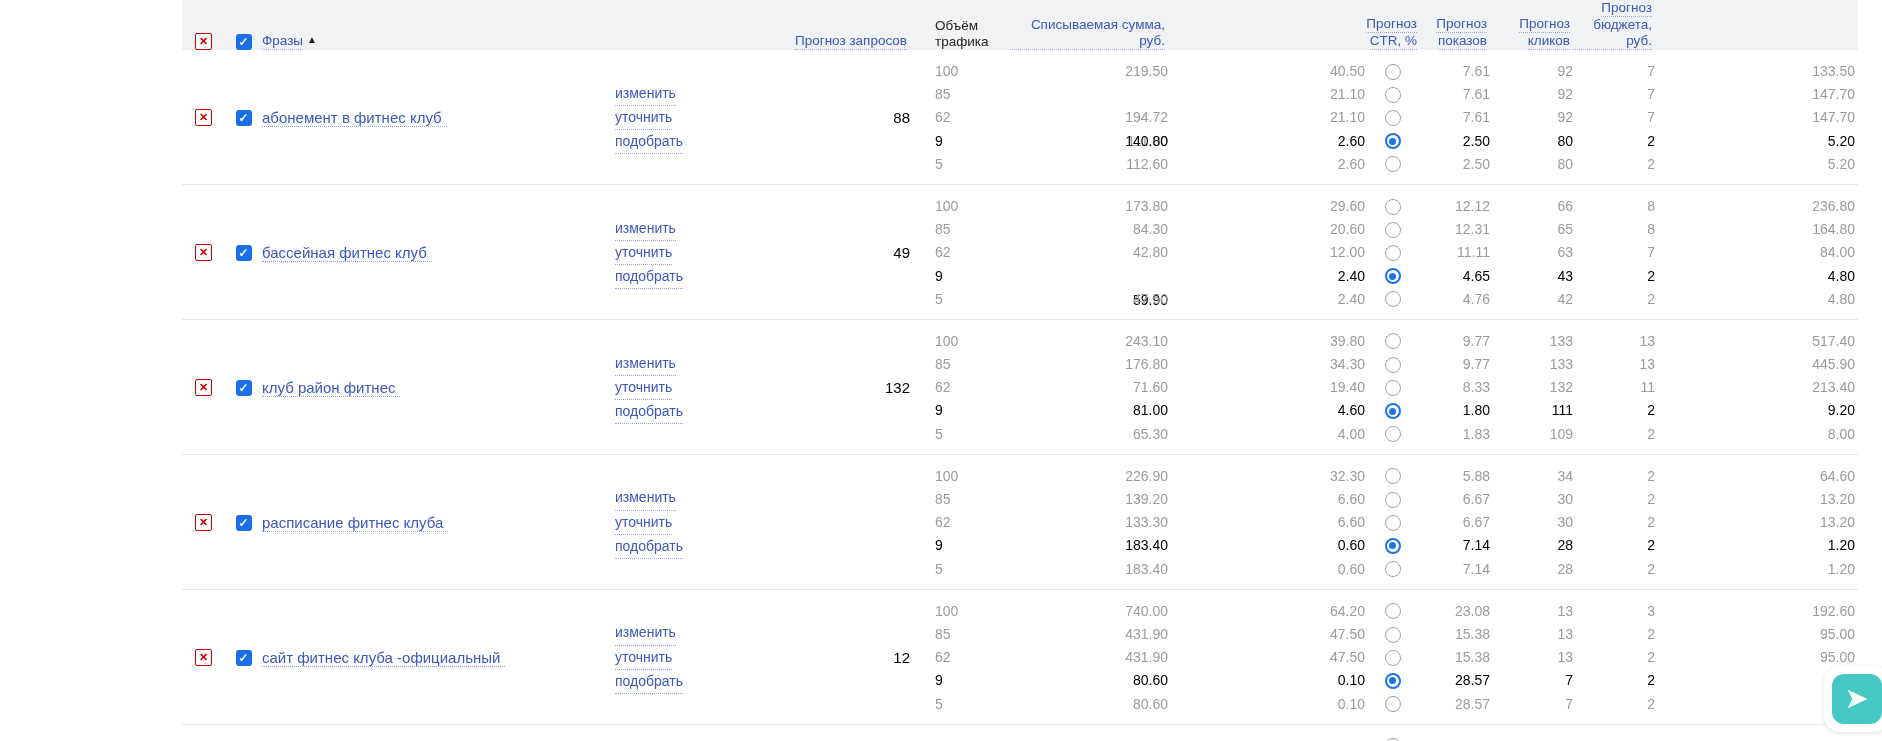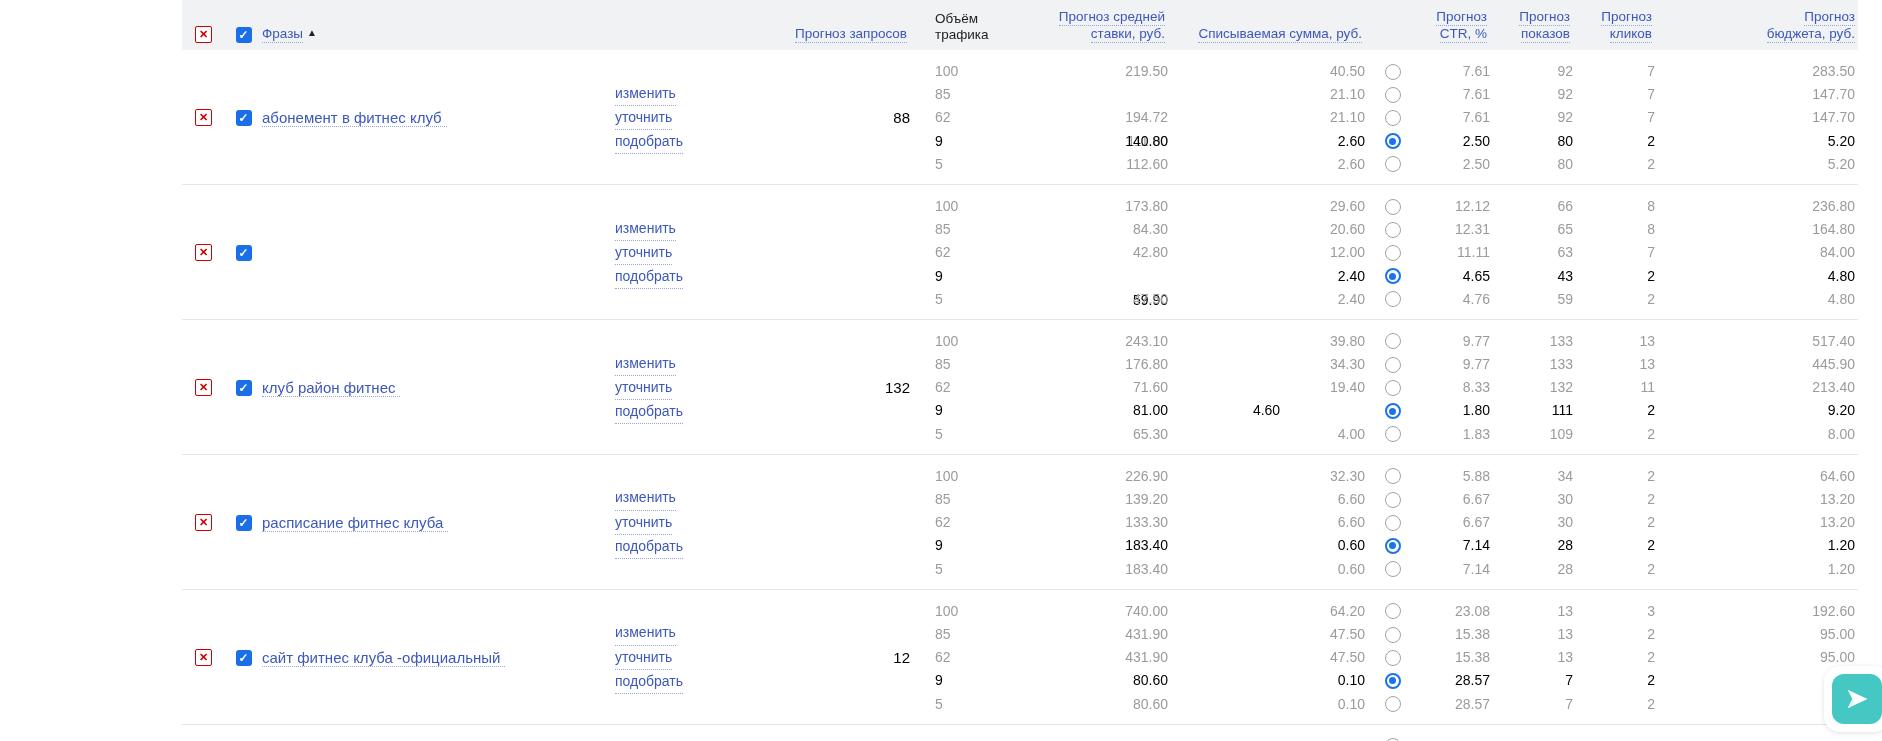--- a/index.html
+++ b/index.html
@@ -79,23 +79,20 @@
     </span>
     <span class="h h-left">
       <a class="dlink"><span class="hline">Фразы</span></a><span class="sort">▲</span>
     </span>
     <span class="h"></span>
     <span class="h h-right">
       <a class="dlink"><span class="hline">Прогноз запросов</span></a>
     </span>
     <span class="h h-left plain" style="padding-left:25px"><span class="hline">Объём</span><br><span class="hline">трафика</span></span>
     <span class="h h-right">
-      <a class="dlink"><span class="hline">Прогноз средней</span><br><span class="hline">ставки, руб.</span></a>
-    </span>
-    <span class="h h-right">
       <a class="dlink"><span class="hline">Списываемая сумма, руб.</span></a>
     </span>
     <span class="h"></span>
     <span class="h h-right">
       <a class="dlink"><span class="hline">Прогноз</span><br><span class="hline">CTR, %</span></a>
     </span>
     <span class="h h-right">
       <a class="dlink"><span class="hline">Прогноз</span><br><span class="hline">показов</span></a>
     </span>
     <span class="h h-right">
@@ -125,21 +122,21 @@
     <span class="cell c-qry">88</span>
   <span class="v v-traffic" style="grid-row: 1;">100</span>
         <span class="v v-bid" style="grid-row: 1;">219.50</span>
         <span class="v v-sum" style="grid-row: 1;">40.50</span>
         <span class="v v-radio" style="grid-row: 1;">
           <span class="radio"></span>
         </span>
         <span class="v v-ctr" style="grid-row: 1;">7.61</span>
         <span class="v v-shows" style="grid-row: 1;">92</span>
         <span class="v v-clicks" style="grid-row: 1;">7</span>
-        <span class="v v-budget" style="grid-row: 1;">283.50</span>
+        <span class="v v-budget" style="grid-row: 1;">133.50</span>
         <span class="v v-traffic" style="grid-row: 2;">85</span>
         <span class="v v-bid" style="grid-row: 2; margin-top: 47px;">111.00</span>
         <span class="v v-sum" style="grid-row: 2;">21.10</span>
         <span class="v v-radio" style="grid-row: 2;">
           <span class="radio"></span>
         </span>
         <span class="v v-ctr" style="grid-row: 2;">7.61</span>
         <span class="v v-shows" style="grid-row: 2;">92</span>
         <span class="v v-clicks" style="grid-row: 2;">7</span>
         <span class="v v-budget" style="grid-row: 2;">147.70</span>
@@ -174,25 +171,29 @@
         <span class="v v-clicks" style="grid-row: 5;">2</span>
         <span class="v v-budget" style="grid-row: 5;">5.20</span>
       </section>
       <section class="group">
     <span class="cell c-del">
       <span class="xicon">✕</span>
     </span>
     <span class="cell c-chk">
       <span class="checkbox">✓</span>
     </span>
+    <span class="cell c-phr">
+      <a class="dlink u">бассейная фитнес клуб</a>
+    </span>
     <span class="cell c-act">
       <a class="dlink u">изменить</a>
       <a class="dlink u">уточнить</a>
       <a class="dlink u">подобрать</a>
     </span>
+    <span class="cell c-qry">49</span>
   <span class="v v-traffic" style="grid-row: 1;">100</span>
         <span class="v v-bid" style="grid-row: 1;">173.80</span>
         <span class="v v-sum" style="grid-row: 1;">29.60</span>
         <span class="v v-radio" style="grid-row: 1;">
           <span class="radio"></span>
         </span>
         <span class="v v-ctr" style="grid-row: 1;">12.12</span>
         <span class="v v-shows" style="grid-row: 1;">66</span>
         <span class="v v-clicks" style="grid-row: 1;">8</span>
         <span class="v v-budget" style="grid-row: 1;">236.80</span>
@@ -226,21 +227,21 @@
         <span class="v v-shows sel" style="grid-row: 4;">43</span>
         <span class="v v-clicks sel" style="grid-row: 4;">2</span>
         <span class="v v-budget sel" style="grid-row: 4;">4.80</span>
         <span class="v v-traffic" style="grid-row: 5;">5</span>
         <span class="v v-bid" style="grid-row: 5;">47.50</span>
         <span class="v v-sum" style="grid-row: 5;">2.40</span>
         <span class="v v-radio" style="grid-row: 5;">
           <span class="radio"></span>
         </span>
         <span class="v v-ctr" style="grid-row: 5;">4.76</span>
-        <span class="v v-shows" style="grid-row: 5;">59</span>
+        <span class="v v-shows" style="grid-row: 5;">42</span>
         <span class="v v-clicks" style="grid-row: 5;">2</span>
         <span class="v v-budget" style="grid-row: 5;">4.80</span>
       </section>
       <section class="group">
     <span class="cell c-del">
       <span class="xicon">✕</span>
     </span>
     <span class="cell c-chk">
       <span class="checkbox">✓</span>
     </span>
@@ -278,21 +279,21 @@
         <span class="v v-sum" style="grid-row: 3;">19.40</span>
         <span class="v v-radio" style="grid-row: 3;">
           <span class="radio"></span>
         </span>
         <span class="v v-ctr" style="grid-row: 3;">8.33</span>
         <span class="v v-shows" style="grid-row: 3;">132</span>
         <span class="v v-clicks" style="grid-row: 3;">11</span>
         <span class="v v-budget" style="grid-row: 3;">213.40</span>
         <span class="v v-traffic sel" style="grid-row: 4;">9</span>
         <span class="v v-bid sel" style="grid-row: 4;">81.00</span>
-        <span class="v v-sum sel" style="grid-row: 4; text-align: center;">4.60</span>
+        <span class="v v-sum sel" style="grid-row: 4;">4.60</span>
         <span class="v v-radio sel" style="grid-row: 4;">
           <span class="radio on"></span>
         </span>
         <span class="v v-ctr sel" style="grid-row: 4;">1.80</span>
         <span class="v v-shows sel" style="grid-row: 4;">111</span>
         <span class="v v-clicks sel" style="grid-row: 4;">2</span>
         <span class="v v-budget sel" style="grid-row: 4;">9.20</span>
         <span class="v v-traffic" style="grid-row: 5;">5</span>
         <span class="v v-bid" style="grid-row: 5;">65.30</span>
         <span class="v v-sum" style="grid-row: 5;">4.00</span>

